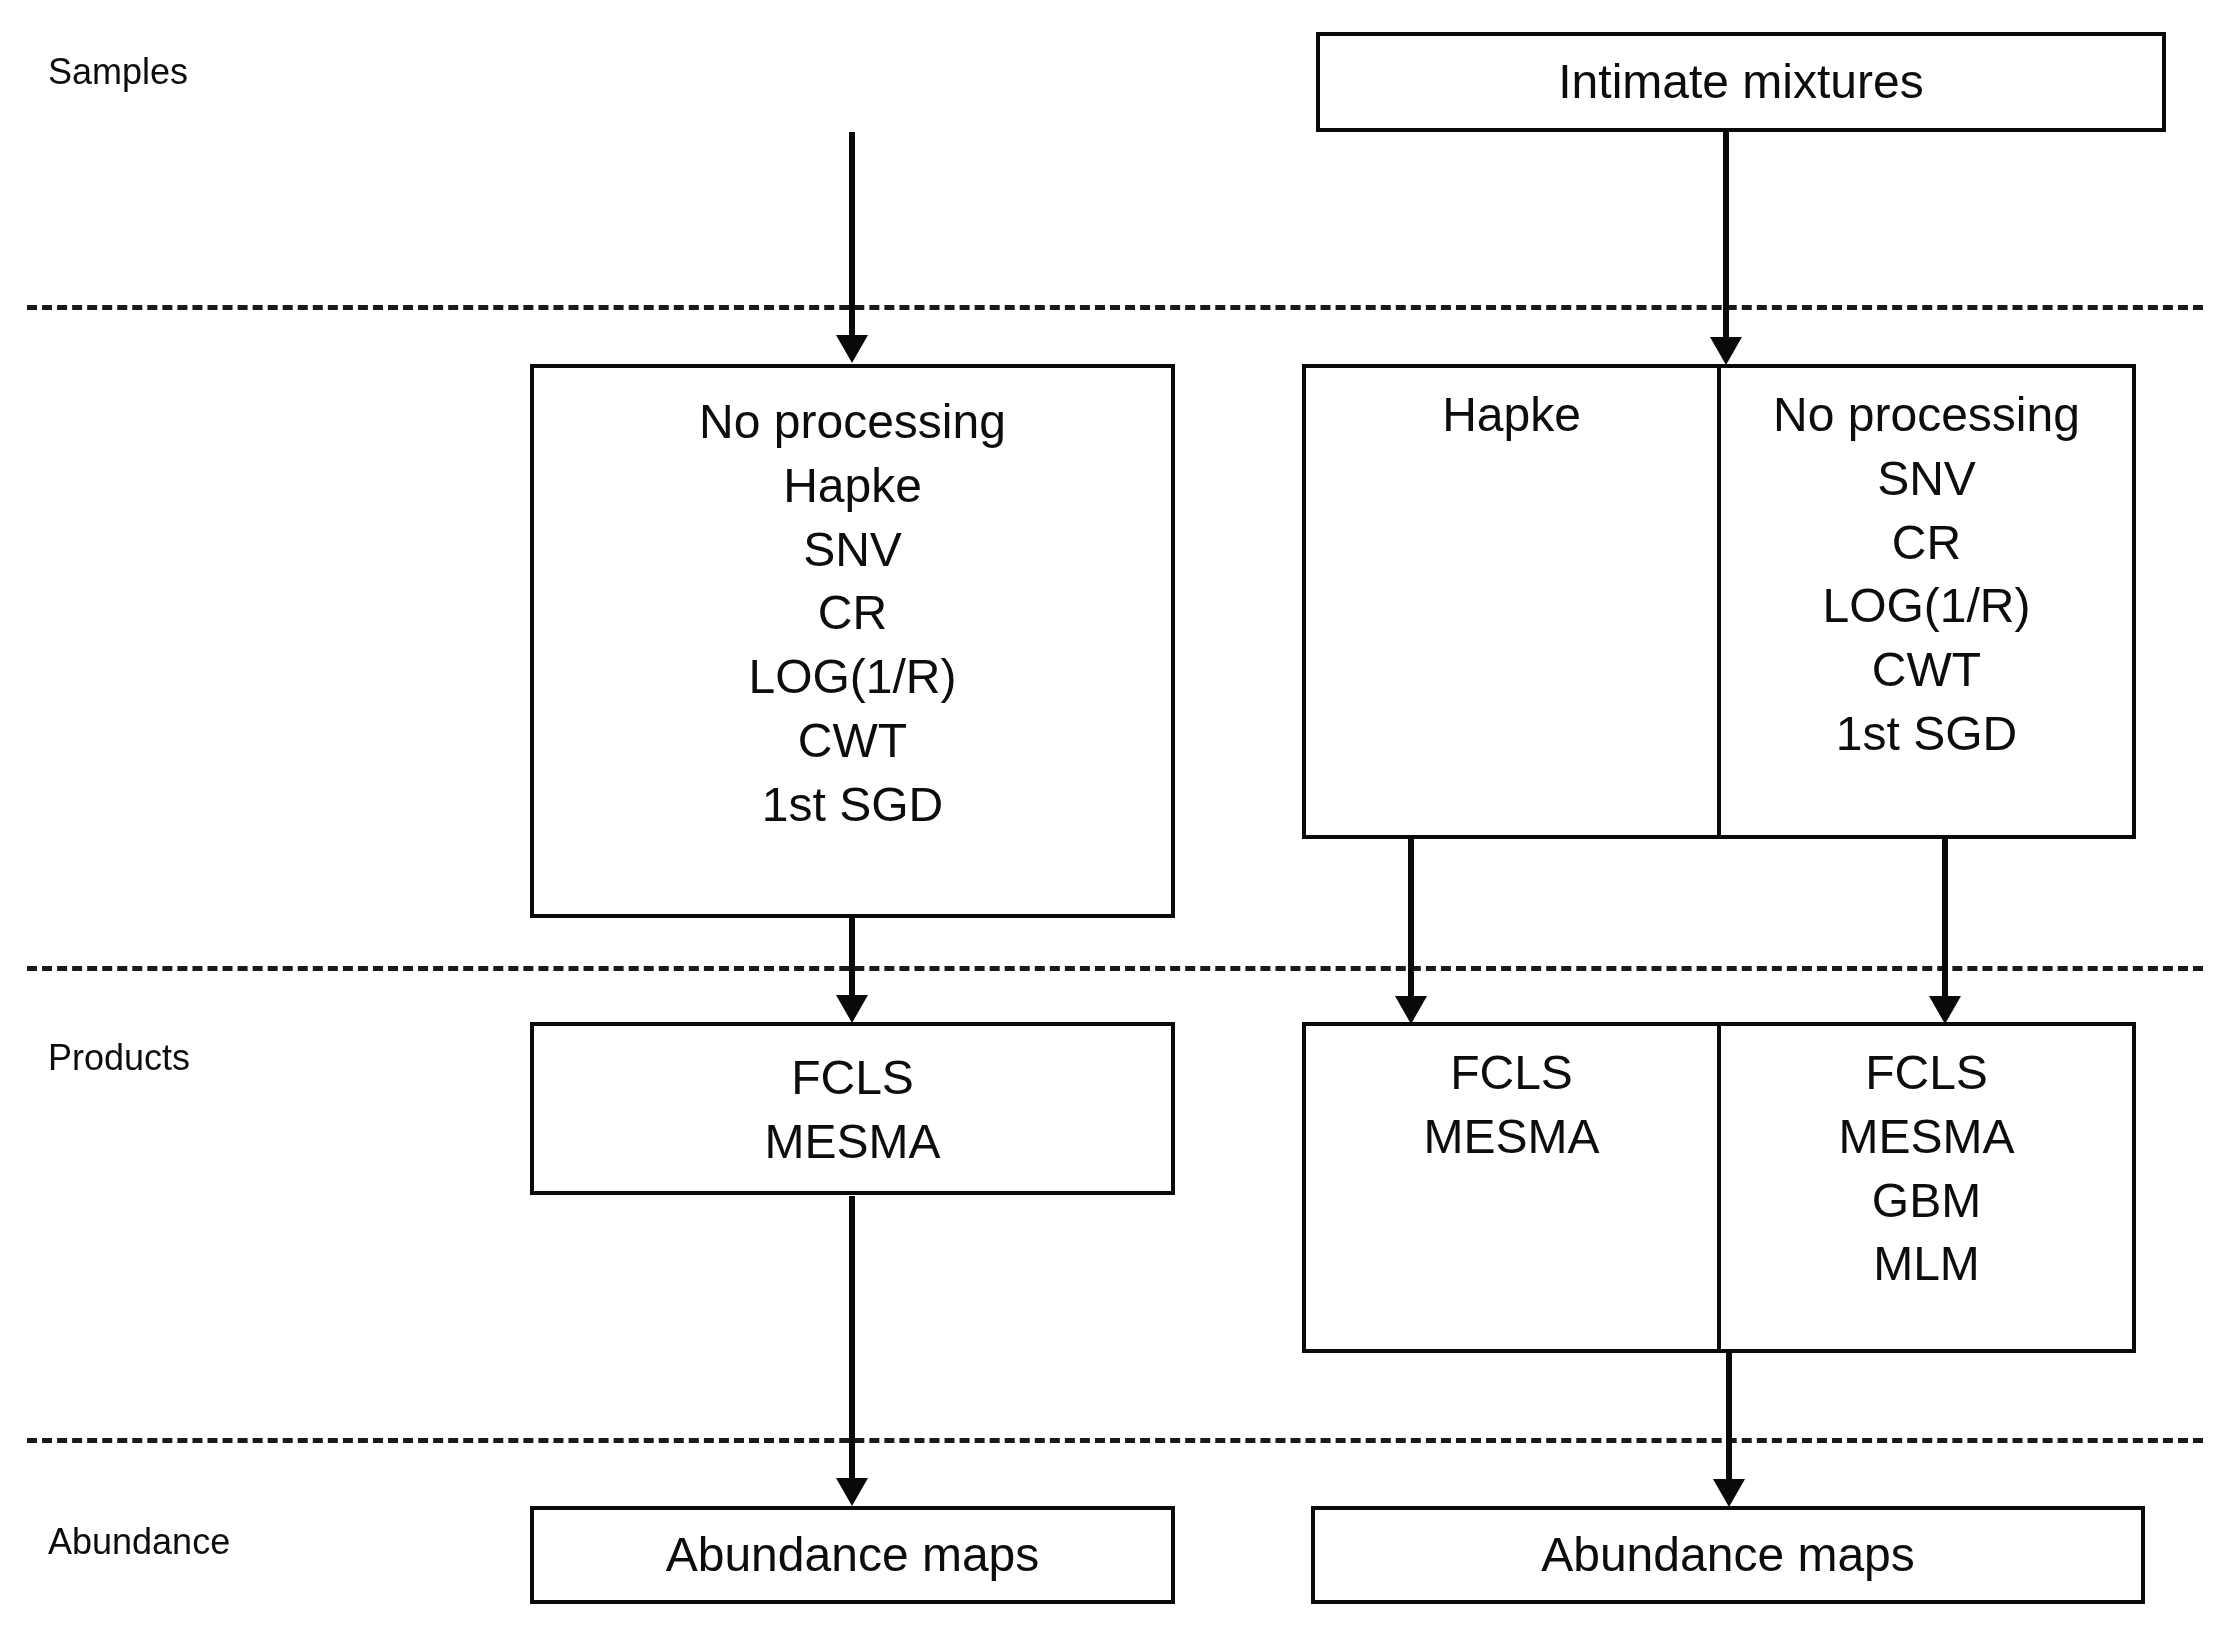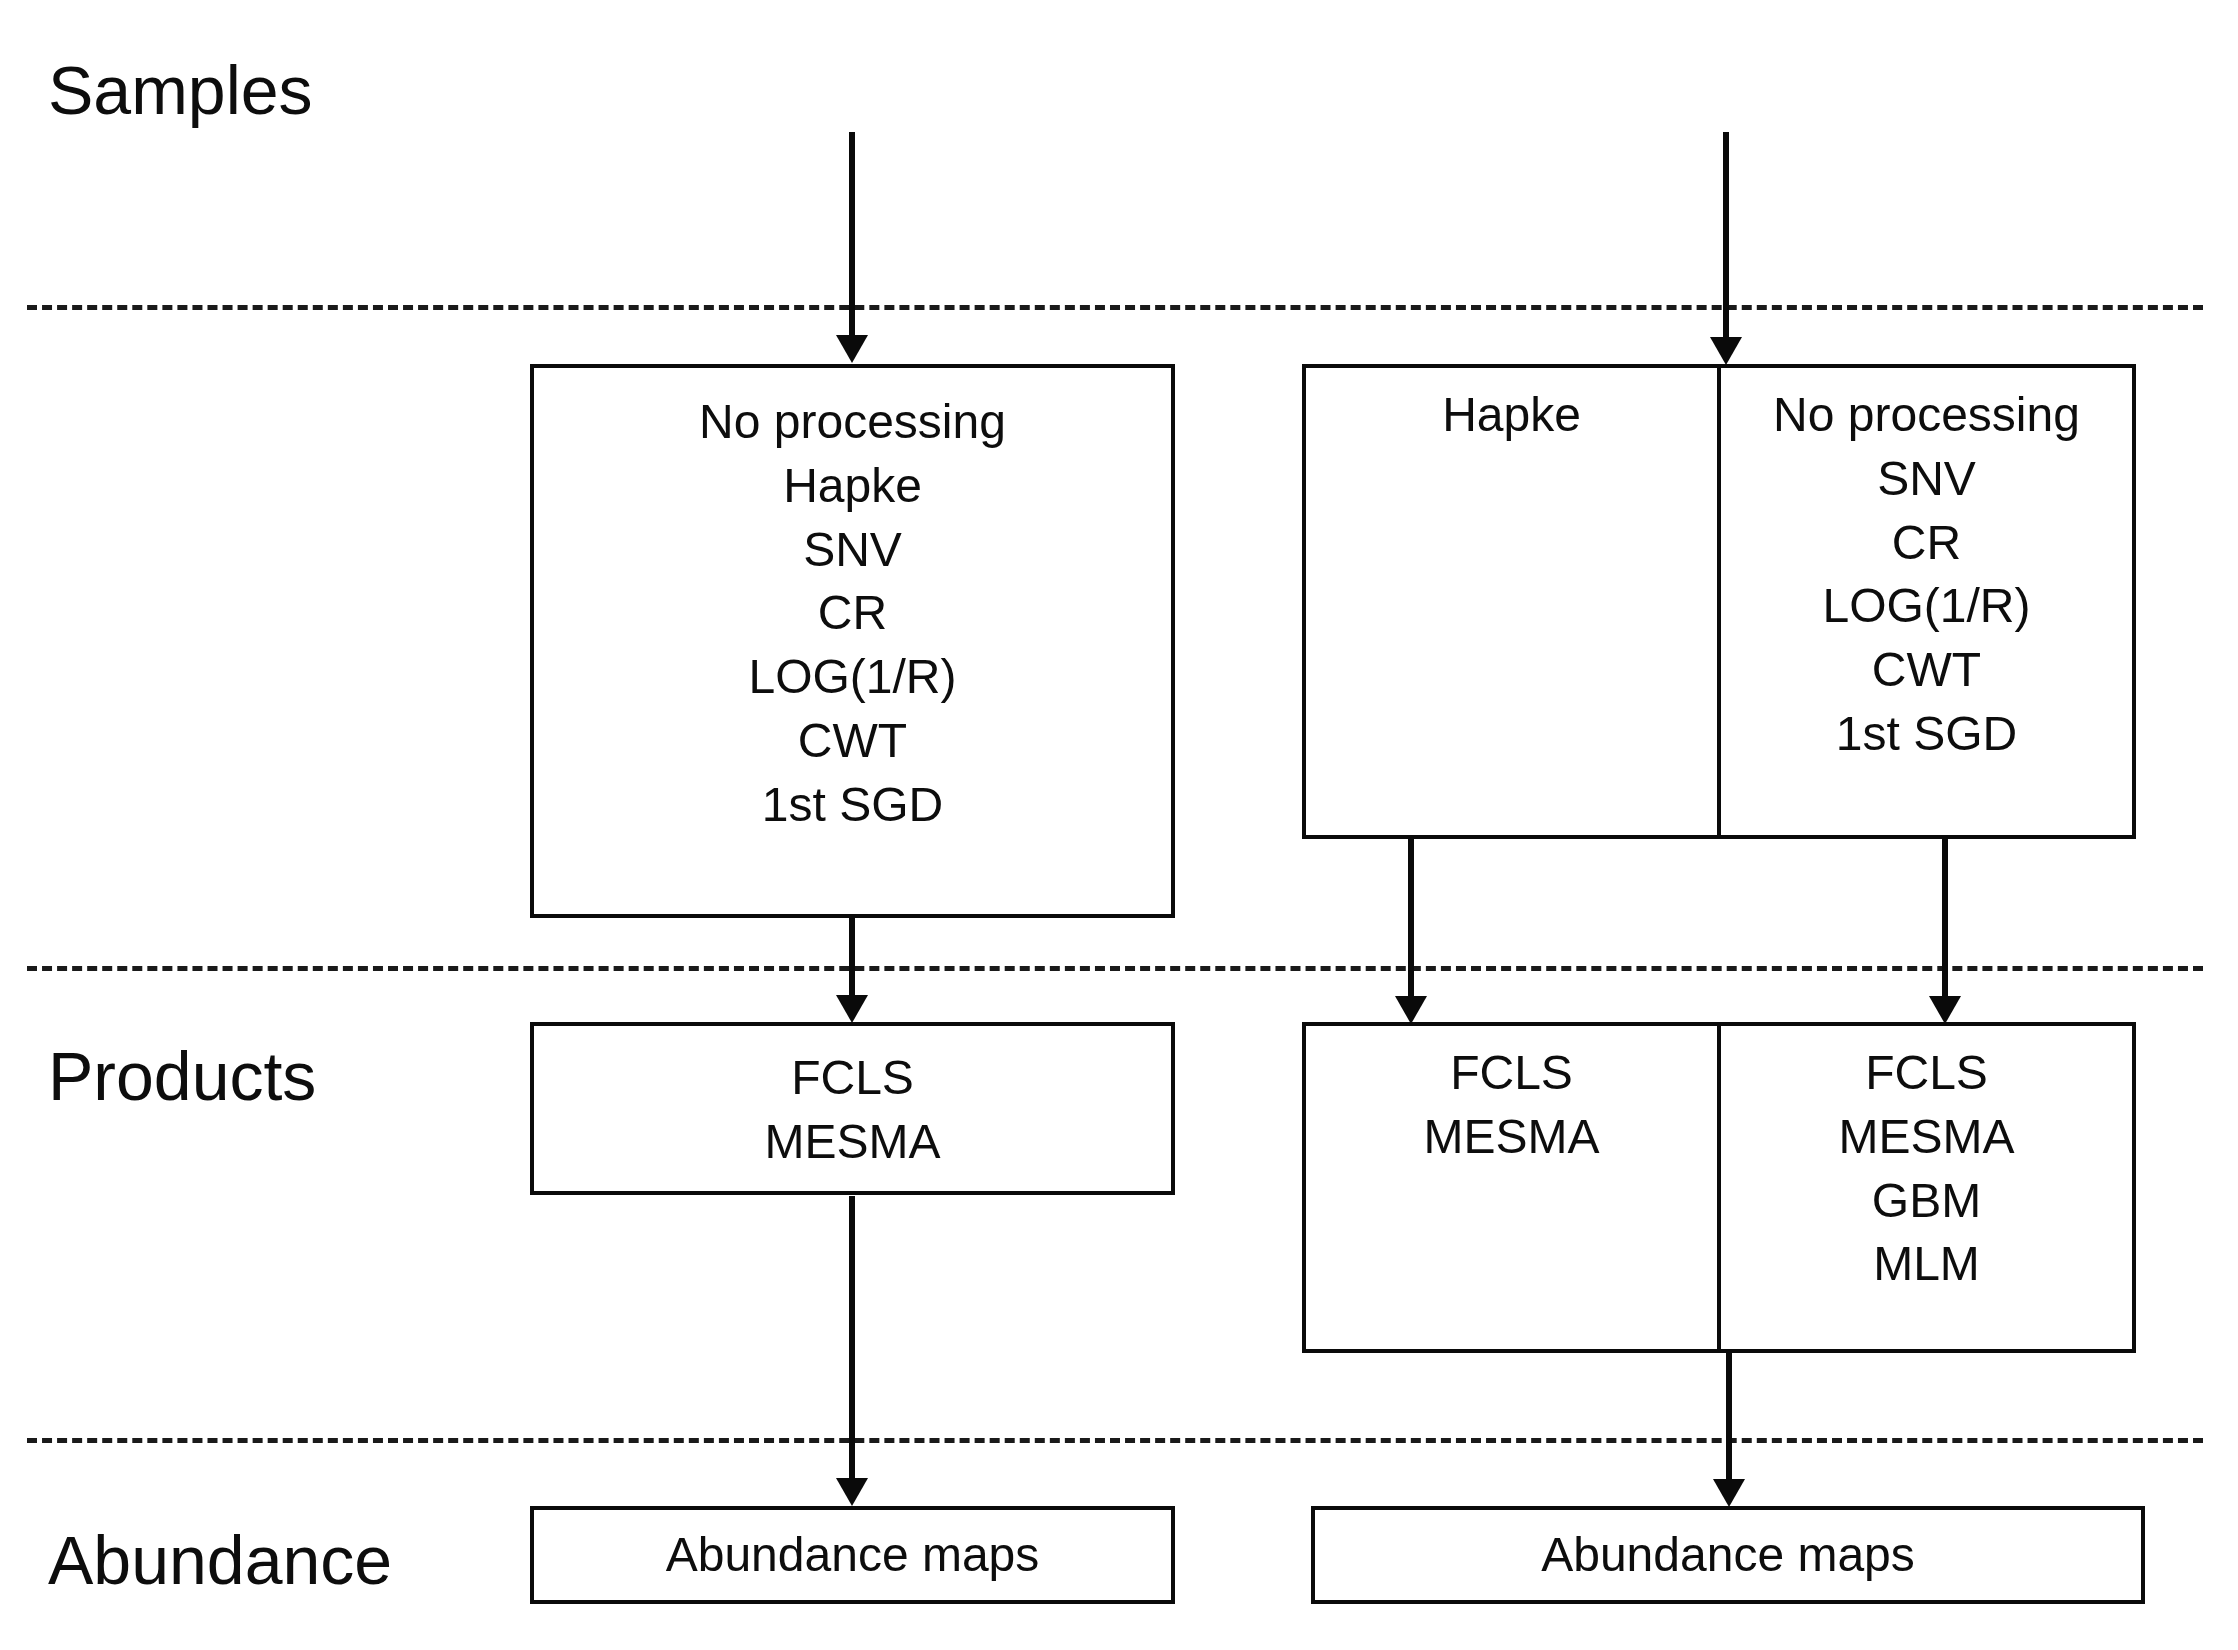--- a/index.html
+++ b/index.html
@@ -1,19 +1,19 @@
 <!DOCTYPE html>
 <html style="font-size:13.3px"><head>
 <meta charset="utf-8">
 <style>
   html,body{margin:0;padding:0;background:#ffffff;}
   body{font-family:"Liberation Sans", sans-serif;color:#000;}
   #canvas{position:relative;width:2239px;height:1651px;background:#fff;overflow:hidden;}
 
-  .row-label{position:absolute;font-size:68px;line-height:1.12;color:#0d0d0d;white-space:pre-line;letter-spacing:0px;}
+  .row-label{position:absolute;font-size:36px;line-height:1.12;color:#0d0d0d;white-space:pre-line;letter-spacing:0px;}
 
   .dashed{position:absolute;height:0;border-top:5.8px dashed #1a1a1a;}
 
   .box{position:absolute;border:4.2px solid #0a0a0a;background:#fff;box-sizing:border-box;}
   .box .celltext{font-size:48px;line-height:1.33;text-align:center;color:#0d0d0d;}
 
   .split{position:absolute;box-sizing:border-box;border:4.2px solid #0a0a0a;background:#fff;display:flex;}
   .split .cell{flex:1 1 0;box-sizing:border-box;padding-top:15px;text-align:center;font-size:48px;line-height:1.33;color:#0d0d0d;}
   .split .cell.divider{border-left:4.2px solid #0a0a0a;}
 
@@ -36,20 +36,23 @@
 
   <div class="row-label" style="left:48px;top:1038px;">Products</div>
 
   <div class="row-label" style="left:48px;top:1522px;">Abundance</div>
 
   <div class="dashed" style="left:27px;top:305px;width:2176px;"></div>
   <div class="dashed" style="left:27px;top:966px;width:2176px;"></div>
   <div class="dashed" style="left:27px;top:1438px;width:2176px;"></div>
 
 
+  <div class="box centerbox" style="left:1316px;top:32px;width:850px;height:100px;">
+    <div class="celltext">Intimate mixtures</div>
+  </div>
 
   <div class="arrow" style="left:849px;top:132px;height:232px;">
     <div class="shaft" style="height:205px;"></div>
     <div class="head" style="top:203px;"></div>
   </div>
 
   <div class="arrow" style="left:1723px;top:132px;height:233px;">
     <div class="shaft" style="height:207px;"></div>
     <div class="head" style="top:205px;"></div>
   </div>

